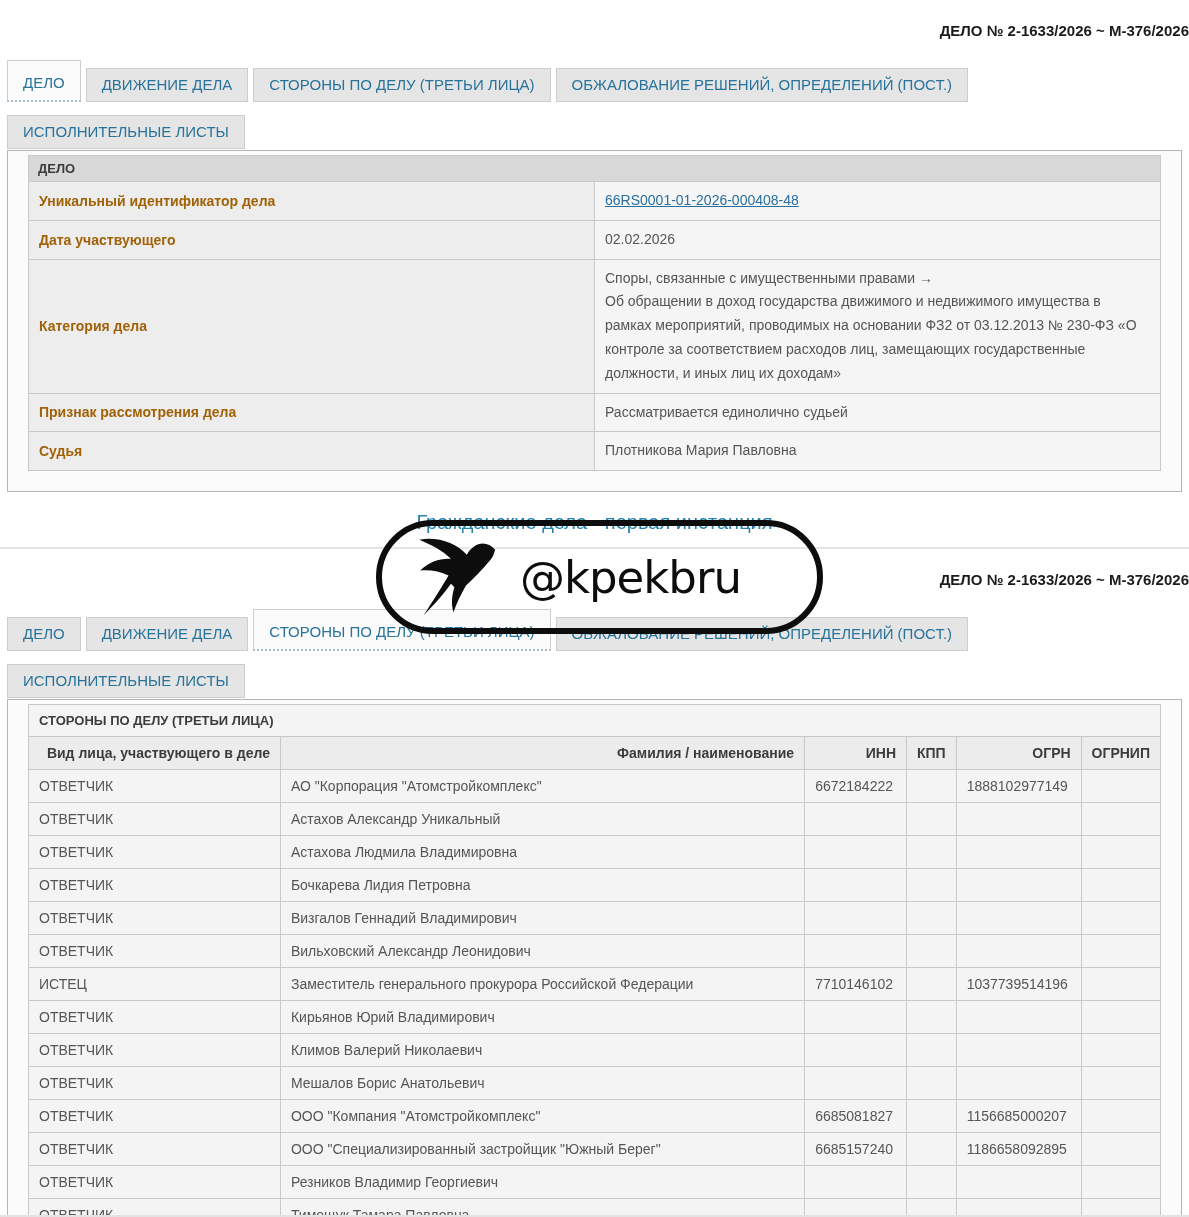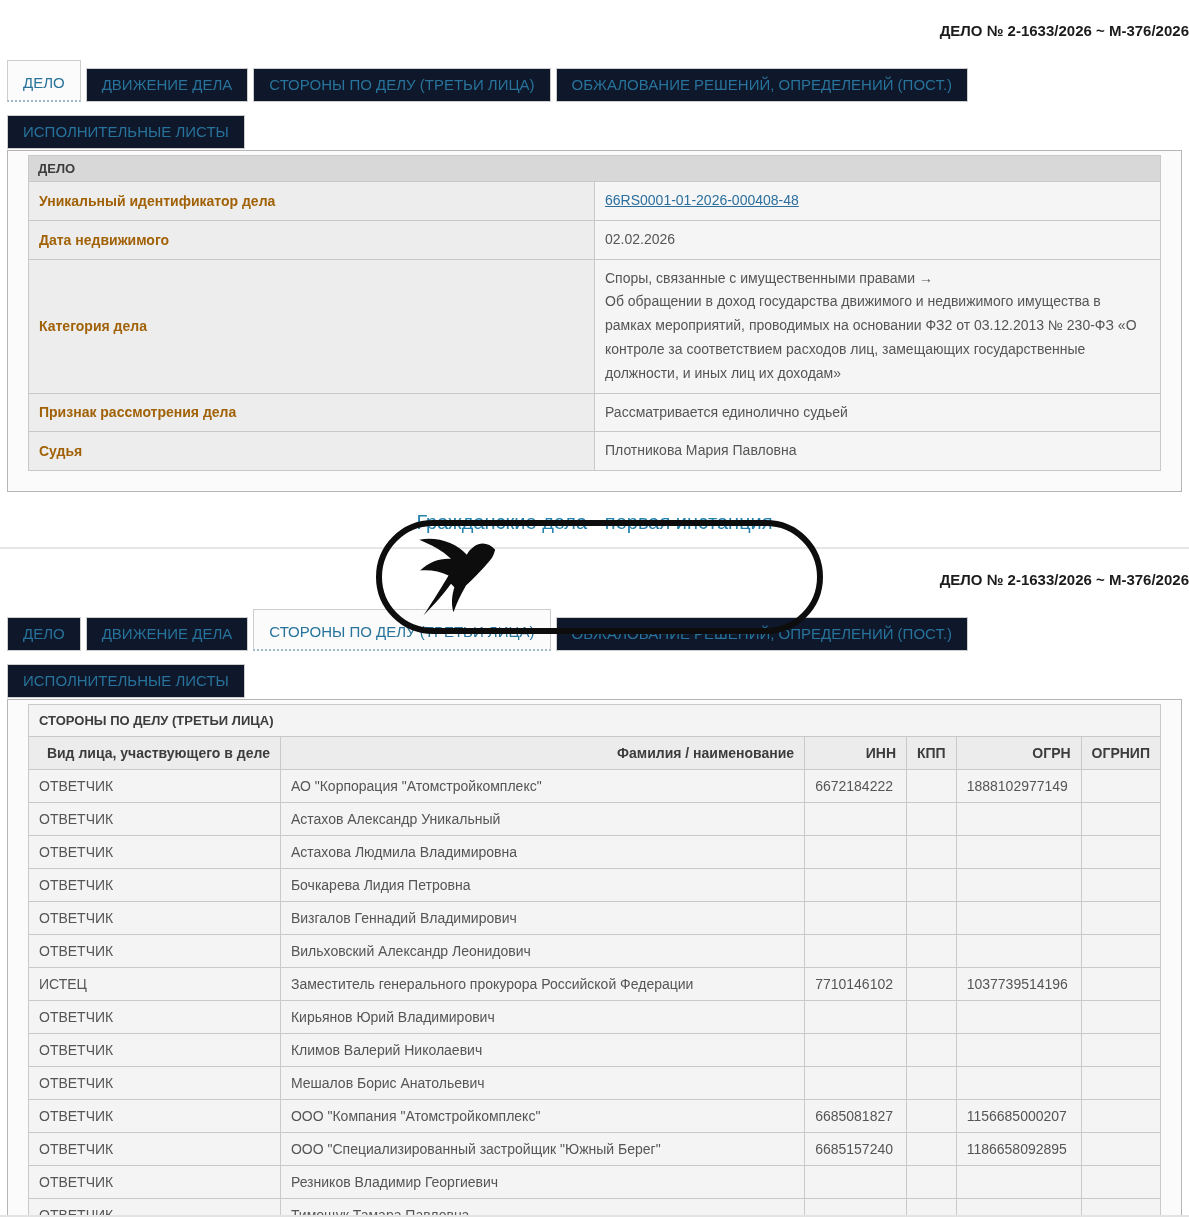--- a/index.html
+++ b/index.html
@@ -5,21 +5,21 @@
   * { margin:0; padding:0; box-sizing:border-box; }
   body { background:#fff; font-family:"Liberation Sans", sans-serif; }
   .page { width:1189px; height:1217px; position:relative; background:#fff; overflow:hidden;
           border-bottom:2px solid #e3e3e3; }
 
   .case-title { text-align:right; font-weight:bold; font-size:15px; color:#1b1b1b; padding-top:22px; }
 
   .section { margin:0 7px; }
 
   .tabbar { display:flex; align-items:flex-end; gap:5px; margin-top:21px; }
-  .tab { background:#0f172a; border:1px solid #cdcdcd; color:var(--accent,#27739b);
+  .tab { background:#e5e5e5; border:1px solid #cdcdcd; color:var(--accent,#27739b);
          font-size:15px; padding:7px 15px 8px; white-space:nowrap; cursor:pointer; }
   .tab.active { background:#fbfbfb; padding-top:13px; padding-bottom:9px;
                 border-bottom:2px dotted #9fb9c9; position:relative; z-index:2; }
   .exec-row { margin-top:13px; }
 
   .panel { border:1px solid #b5b5b5; background:#fbfbfb; padding:4px 20px 20px 20px; margin-top:1px; }
 
   table { width:100%; border-collapse:collapse; }
   td, th { border:1px solid var(--border,#c9c9c9); }
 
@@ -73,21 +73,21 @@
           <tr>
             <td class="panel-title-cell" colspan="2">ДЕЛО</td>
           </tr>
         </tbody>
         <tbody id="detail-rows">
             <tr>
               <td class="label-cell">Уникальный идентификатор дела</td>
               <td class="value-cell"><a href="#" class="uid-link">66RS0001-01-2026-000408-48</a></td>
             </tr>
             <tr>
-              <td class="label-cell">Дата недвижимого</td>
+              <td class="label-cell">Дата участвующего</td>
               <td class="value-cell">02.02.2026</td>
             </tr>
             <tr>
               <td class="label-cell">Категория дела</td>
               <td class="value-cell">
                 <div>Споры, связанные с имущественными правами →</div>
                 <div>Об обращении в доход государства движимого и недвижимого имущества в рамках мероприятий, проводимых на основании ФЗ2 от 03.12.2013 № 230-ФЗ «О контроле за соответствием расходов лиц, замещающих государственные должности, и иных лиц их доходам»</div>
               </td>
             </tr>
             <tr>
@@ -263,15 +263,16 @@
   </section>
 
   <div class="watermark">
     <span class="bird">
       <svg viewBox="0 0 120 100" width="100" height="86" aria-hidden="true">
         <path d="M95,16 C88,8 78,6 70,12 C66,15 63,18 61,22 C48,8 26,0 4,4 C18,10 32,17 42,27
                  C30,26 16,30 5,41 C17,40 29,42 39,47 C32,59 22,75 9,95 C23,81 34,68 42,57
                  L46,61 C43,71 42,81 45,91 C49,80 54,69 60,59 C72,48 85,34 91,26 C93,23 94,19 95,16 Z" fill="#0d0d0d"></path>
       </svg>
     </span>
+    <span class="wm-text">@kpekbru</span>
   </div>
 
 </div>
 
 </body></html>

